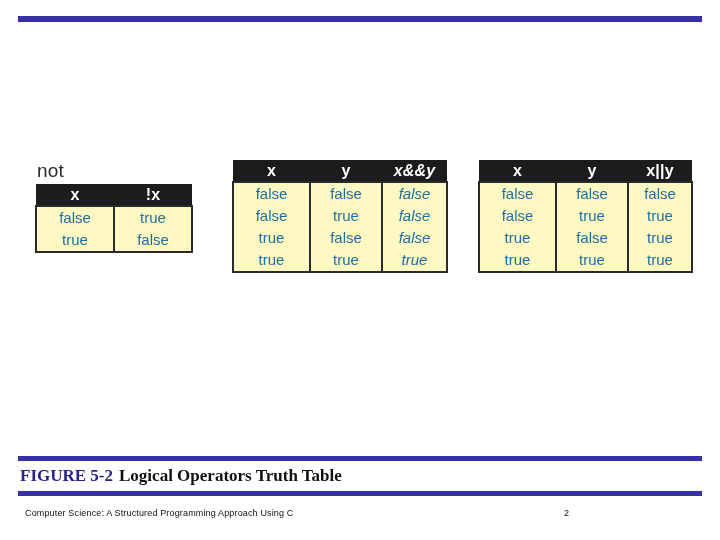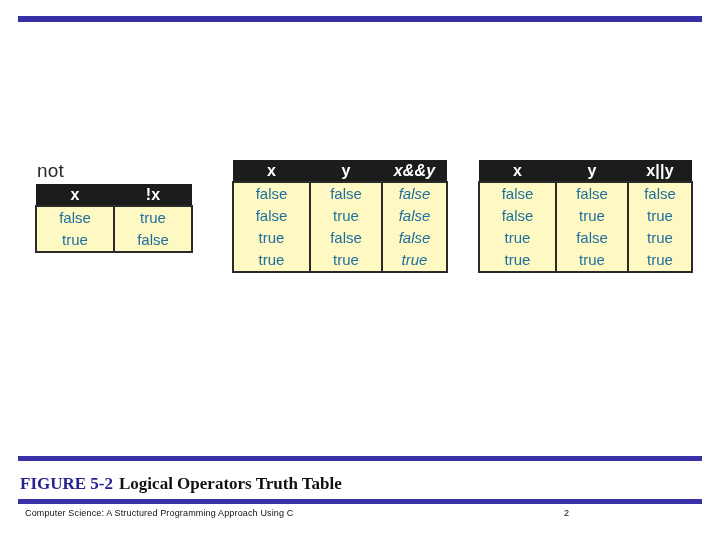--- a/index.html
+++ b/index.html
@@ -115,21 +115,21 @@
   .cap-rule {
     width: 100%;
     height: 5px;
     background: #3831a6;
   }
   .caption-text {
     font-family: "Liberation Serif", serif;
     font-size: 17px;
     font-weight: bold;
     color: #111111;
-    padding: 13px 0 5px 2px;
+    padding: 5px 0 5px 2px;
     white-space: nowrap;
   }
   .caption-text .fig-no {
     color: #26228e;
   }
   .caption-text .fig-title {
     color: #111111;
     margin-left: 6px;
   }
 

